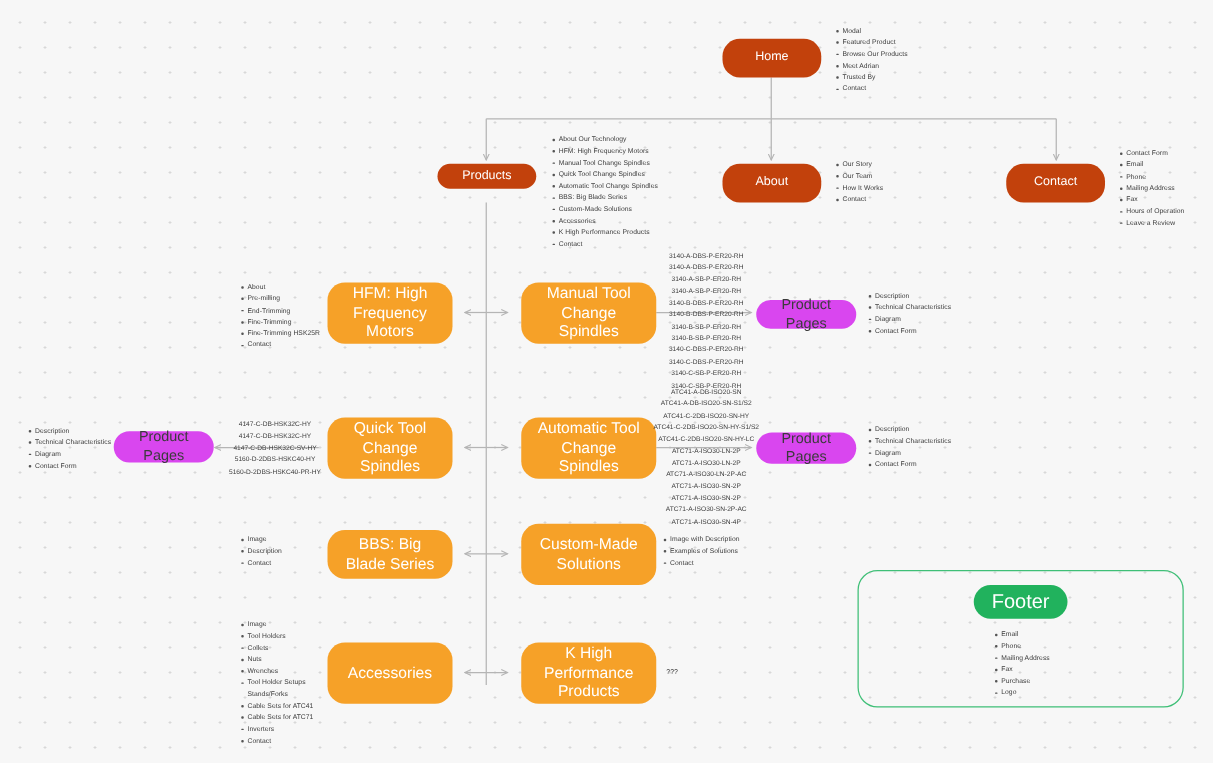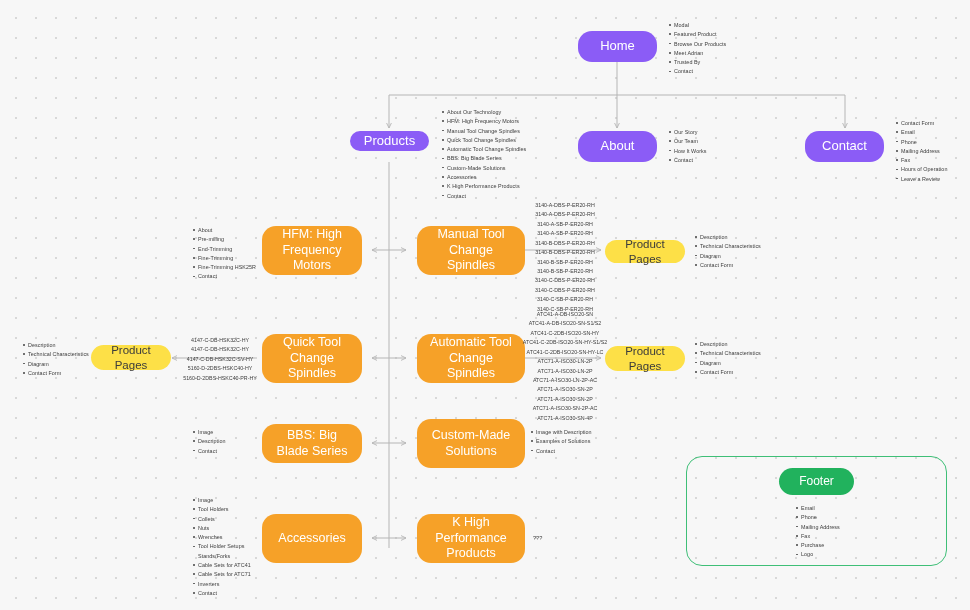--- a/index.html
+++ b/index.html
@@ -22,24 +22,24 @@
   .node{
     position:absolute;
     box-sizing:border-box;
     display:flex;align-items:center;justify-content:center;
     text-align:center;
     border-radius:14px;
     color:#ffffff;
     line-height:1.25;
     padding:4px 8px;
   }
-  .node.red{background:#8b5cf6;font-size:13px;justify-content:center;}
+  .node.red{background:#c2410c;font-size:10px;justify-content:center;}
   .node.orange{background:#f6a128;font-size:12.5px;}
-  .node.yellow{background:#fde047;font-size:11.5px;color:#3b3b3b;}
-  .node.green{background:#21b25d;font-size:12px;}
+  .node.yellow{background:#d946ef;font-size:11.5px;color:#3b3b3b;}
+  .node.green{background:#21b25d;font-size:16px;}
 
   .bullets{
     position:absolute;
     font-size:5.4px;
     color:#3c3c3c;
     line-height:1.72;
     letter-spacing:.05px;
   }
   .bullets ul{margin:0;padding:0 0 0 6px;list-style:none;}
   .bullets li{position:relative;white-space:nowrap;}

